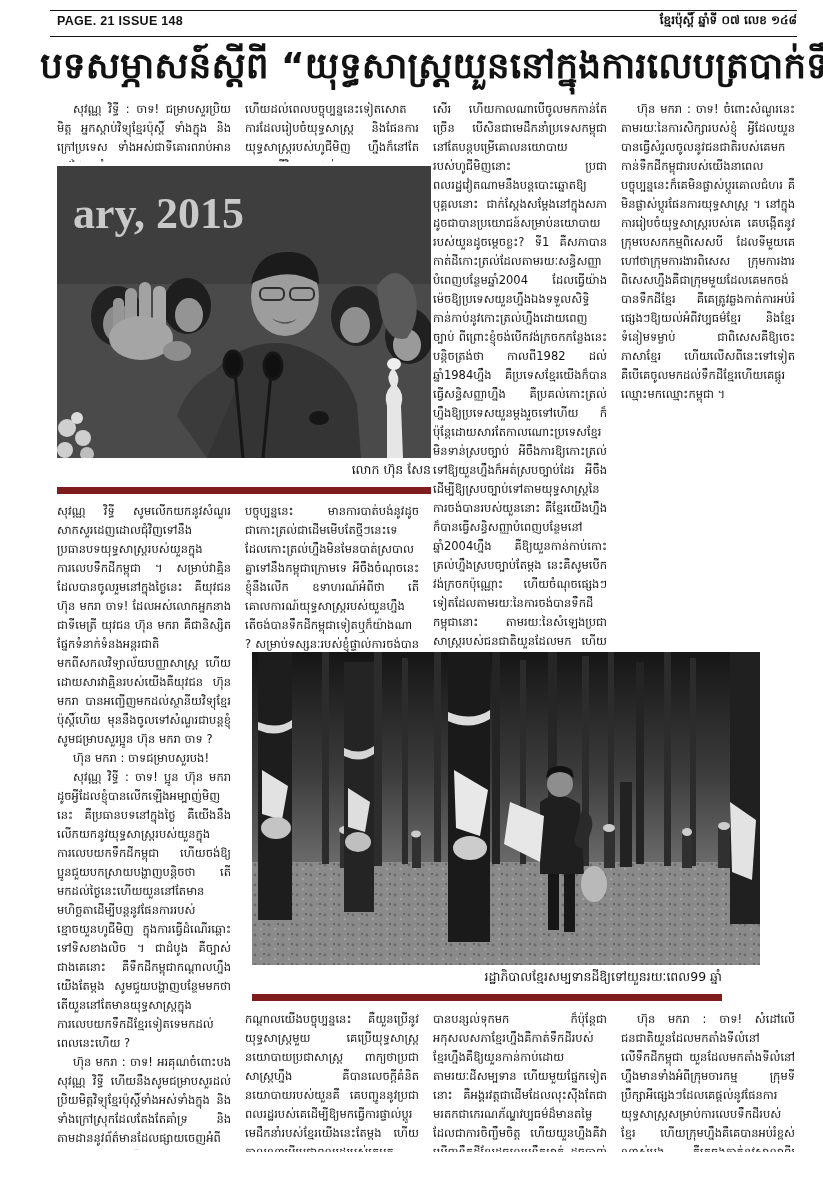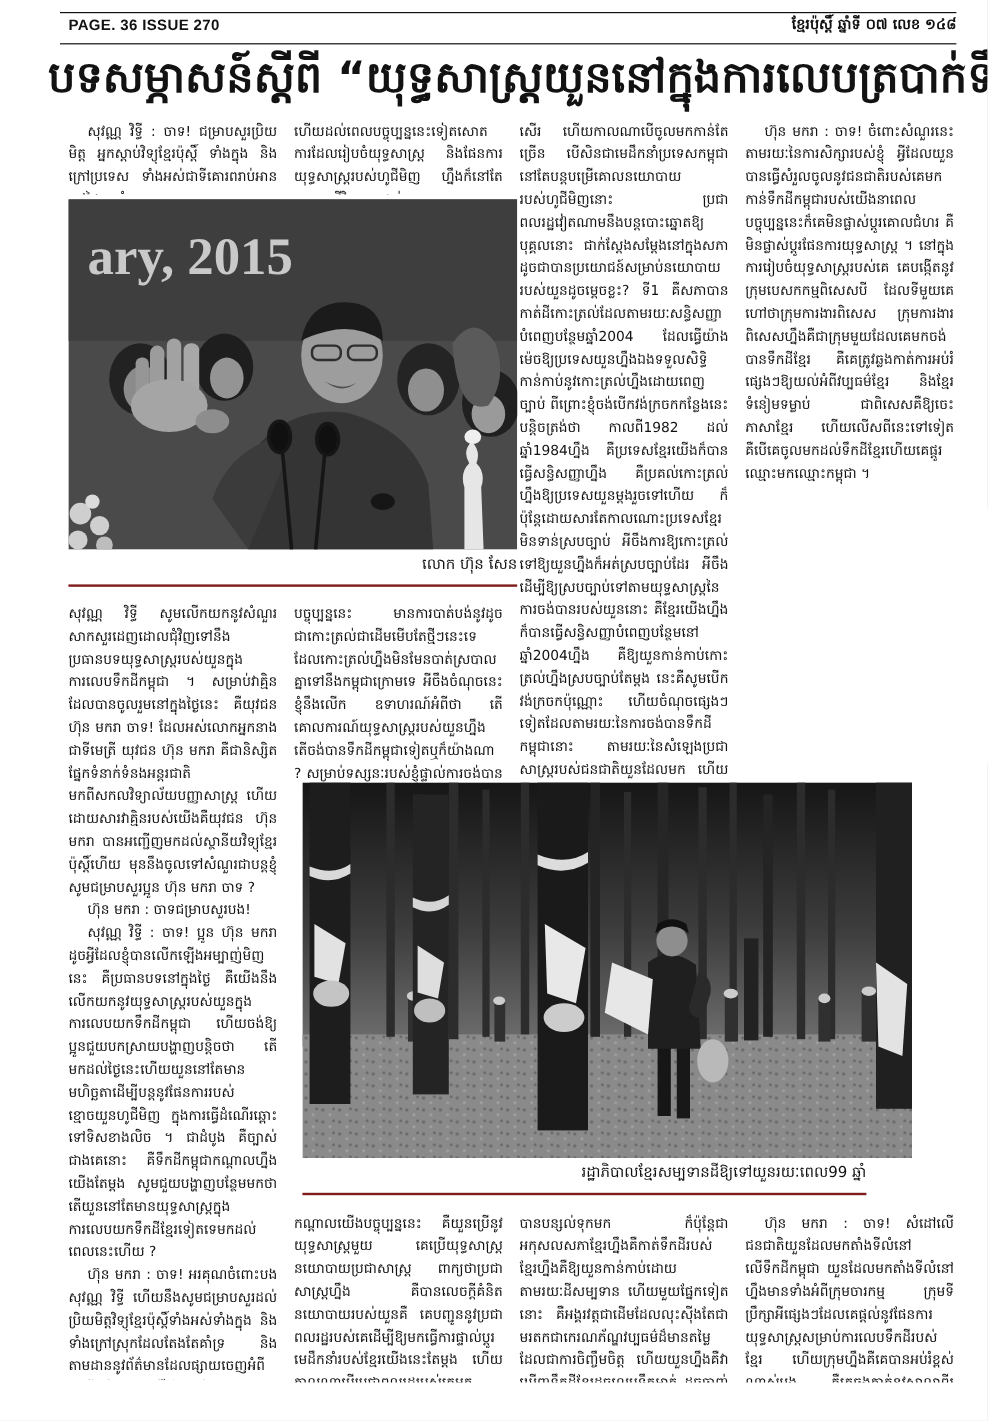--- a/index.html
+++ b/index.html
@@ -9,31 +9,31 @@
   .hdr-left{position:absolute;left:57px;top:14px;font:bold 12.5px "Liberation Sans",sans-serif;letter-spacing:.3px;}
   .hdr-center{position:absolute;left:248px;top:14px;font:bold 12.5px "Liberation Sans",sans-serif;letter-spacing:.2px;}
   .hdr-right{position:absolute;right:26px;top:12px;font:bold 12px "DejaVu Sans",sans-serif;}
   .headline{position:absolute;left:40px;top:42px;width:743px;margin:0;text-align:center;
             font-size:36px;font-weight:bold;line-height:1.35;white-space:nowrap;}
   .tblock{position:absolute;font-size:11.5px;line-height:19px;text-align:justify;overflow:hidden;
           word-break:break-word;}
   .para{margin:0;}
   .para.indent{text-indent:16px;}
   .para b{font-weight:normal;}
-  .figure{position:absolute;margin:0;border-bottom:2px solid #7f1d1d;background:#fff;}
+  .figure{position:absolute;margin:0;border-bottom:7px solid #7f1d1d;background:#fff;}
   .figure svg{display:block;}
   .figcap{text-align:right;font-size:12.5px;padding:4px 0 7px 0;}
 </style>
 </head>
 <body>
 
 <div class="page">
 
   <div class="rule" style="top:10px"></div>
-  <span class="hdr-left">PAGE. 36 ISSUE 270</span>
+  <span class="hdr-left">PAGE. 21 ISSUE 148</span>
   <span class="hdr-right">ខ្មែរប៉ុស្ដិ៍ ឆ្នាំទី ០៧  លេខ ១៤៨</span>
   <div class="rule" style="top:36px"></div>
 
   <h1 class="headline">បទសម្ភាសន៍ស្ដីពី “យុទ្ធសាស្ត្រយួននៅក្នុងការលេបត្របាក់ទឹកដីកម្ពុជា”</h1>
 
   <div class="tblock" style="left:57px;top:100px;width:174px;height:62px">
       <p class="para indent"><b>សុវណ្ណ វិទ្ធី : </b>ចាទ! ជម្រាបសួរប្រិយមិត្ត អ្នកស្ដាប់វិទ្យុខ្មែរប៉ុស្ដិ៍ ទាំងក្នុង និងក្រៅប្រទេស ទាំងអស់ជាទីគោរពរាប់អាននៅថ្ងៃនេះខ្ញុំបាទ</p>
     </div>
   <div class="tblock" style="left:245px;top:100px;width:174px;height:62px">
       <p class="para">ហើយដល់ពេលបច្ចុប្បន្ននេះទៀតសោត ការដែលរៀបចំយុទ្ធសាស្ត្រ និងផែនការយុទ្ធសាស្ត្ររបស់ហូជីមិញ ហ្នឹងក៏នៅតែបន្តមានជីវិតរហូតដល់</p>

